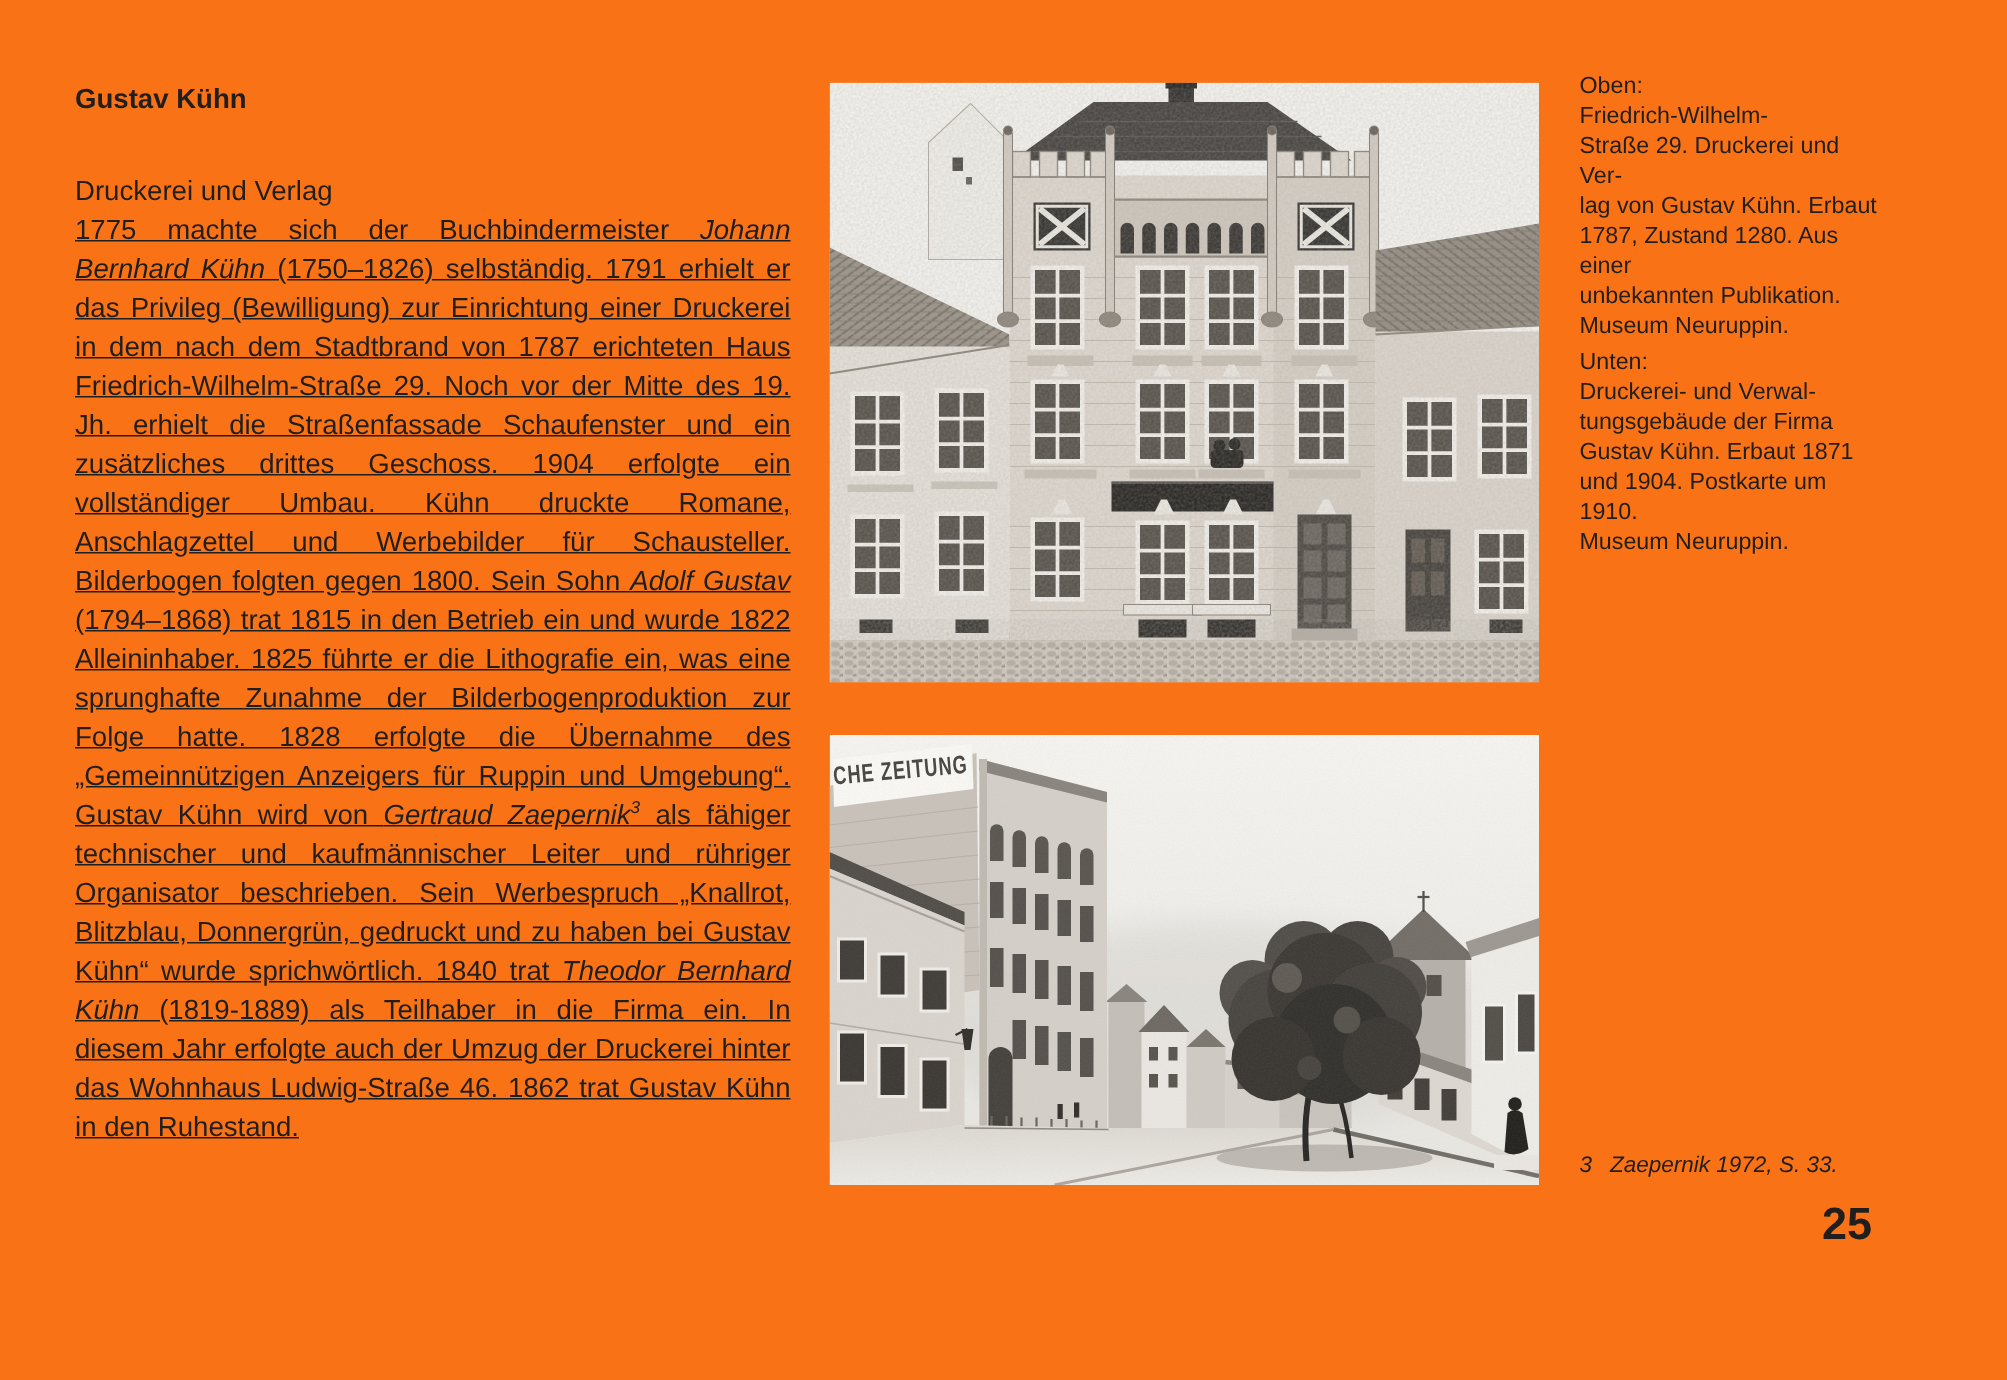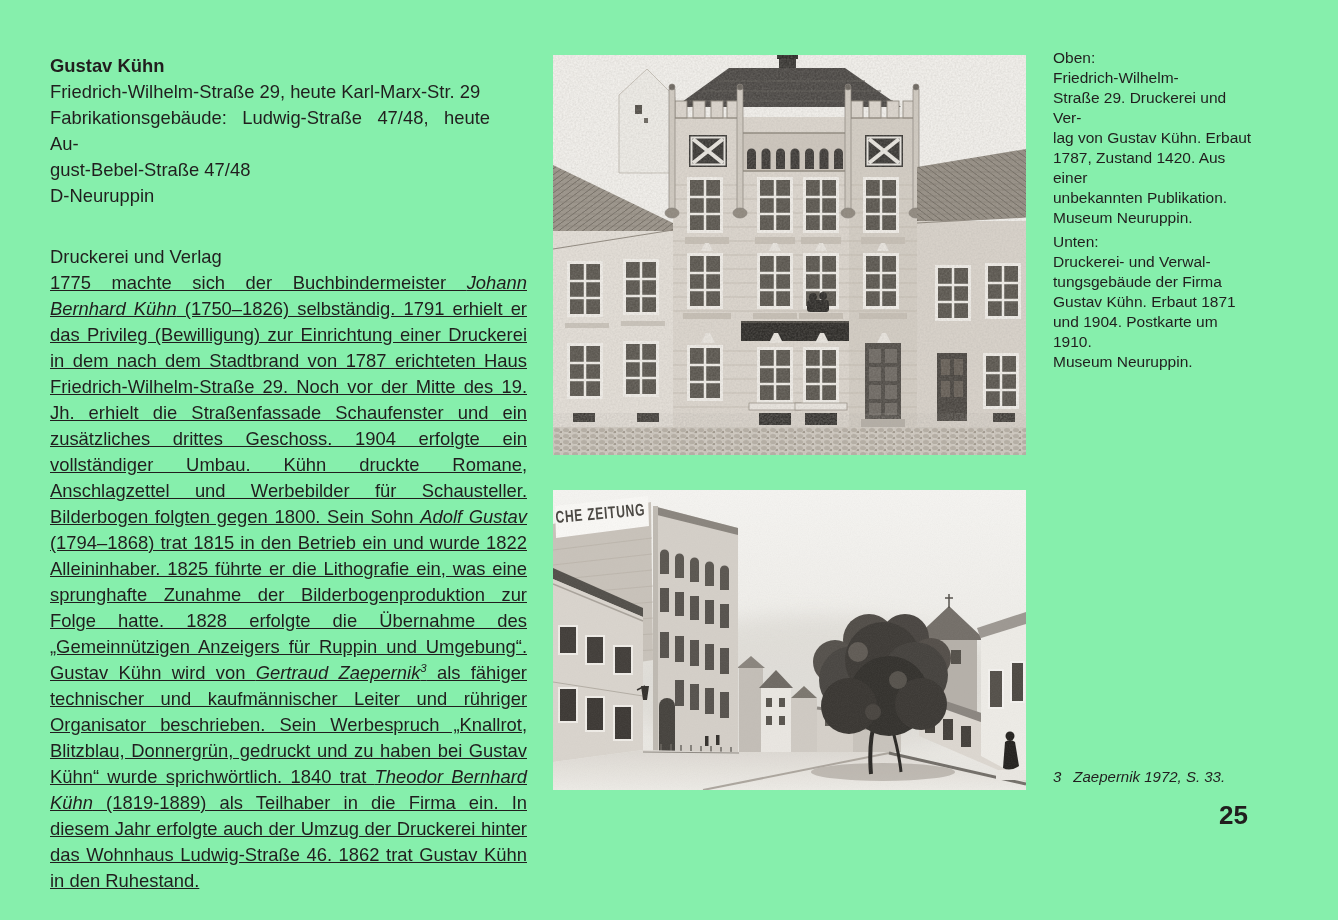--- a/index.html
+++ b/index.html
@@ -1,18 +1,18 @@
 <!DOCTYPE html>
 <html lang="de"><head>
 <meta charset="utf-8">
 <style>
   html,body{margin:0;padding:0;background:#ffffff;}
   body{width:1338px;height:920px;overflow:hidden;
        font-family:"Liberation Sans","DejaVu Sans",sans-serif;color:#211e1e;}
-  .page{position:relative;width:1338px;height:920px;background:#86efac;}
+  .page{position:relative;width:1338px;height:920px;background:#f97316;}
 
   
   .left-col{position:absolute;left:50px;top:53px;width:477px;
             font-size:18.4px;line-height:26px;}
   .title{font-weight:700;}
   .address .addr-line{text-align:left;}
   .address .addr-line:nth-child(2){width:440px;text-align:justify;text-align-last:justify;}
   .section-heading{margin-top:35px;}
   .body{margin:0;text-align:justify;hyphens:manual;text-decoration:underline;}
   .i{font-style:italic;}
@@ -30,35 +30,29 @@
   .caption{white-space:pre-line;}
   .caption + .caption{margin-top:4px;}
 
   
   .footnote{position:absolute;left:1053px;top:767px;font-size:15px;line-height:19px;
             font-style:italic;display:flex;}
   .footnote .fn-num{margin-right:12px;}
 
   
   .page-number{position:absolute;left:1204px;top:800px;width:44px;
-               text-align:right;font-size:26px;font-weight:700;}
+               text-align:right;font-size:30px;font-weight:700;}
 </style>
 </head>
 <body>
 
 <div class="page">
 
   <div class="left-col">
     <div class="title">Gustav Kühn</div>
-    <div class="address">
-      <div class="addr-line">Friedrich-Wilhelm-Straße 29, heute Karl-Marx-Str. 29</div>
-      <div class="addr-line">Fabrikationsgebäude: Ludwig-Straße 47/48, heute Au-</div>
-      <div class="addr-line">gust-Bebel-Straße 47/48</div>
-      <div class="addr-line">D-Neuruppin</div>
-    </div>
     <div class="section-heading">Druckerei und Verlag</div>
     <p class="body"><span>1775 machte sich der Buchbindermeister </span><span class="i">Johann Bernhard Kühn</span><span> (1750–1826) selbständig. 1791 erhielt er das Privileg (Bewilligung) zur Einrichtung einer Druckerei in dem nach dem Stadtbrand von 1787 erichteten Haus Friedrich-Wil­helm-Straße 29. Noch vor der Mitte des 19. Jh. erhielt die Straßenfassade Schaufenster und ein zusätzliches drittes Geschoss. 1904 erfolgte ein vollständiger Umbau. Kühn druckte Romane, Anschlagzettel und Werbebilder für Schausteller. Bilderbogen folgten gegen 1800. Sein Sohn </span><span class="i">Adolf Gustav</span><span> (1794–1868) trat 1815 in den Betrieb ein und wurde 1822 Alleininhaber. 1825 führte er die Lithografie ein, was eine sprunghafte Zunahme der Bilderbogenpro­duktion zur Folge hatte. 1828 erfolgte die Übernahme des „Gemeinnützigen Anzeigers für Ruppin und Umgebung“. Gustav Kühn wird von </span><span class="i">Gertraud Zaepernik</span><sup class="i">3</sup><span> als fähiger tech­nischer und kaufmännischer Leiter und rühriger Organi­sator beschrieben. Sein Werbespruch „Knallrot, Blitzblau, Donnergrün, gedruckt und zu haben bei Gustav Kühn“ wurde sprichwörtlich. 1840 trat </span><span class="i">Theodor Bernhard Kühn</span><span> (1819-1889) als Teilhaber in die Firma ein. In diesem Jahr er­folgte auch der Umzug der Druckerei hinter das Wohnhaus Ludwig-Straße 46. 1862 trat Gustav Kühn in den Ruhestand.</span></p>
   </div>
 
   <figure class="figure" id="fig-top" style="margin:0;">
     <svg viewBox="0 0 473 400" preserveAspectRatio="none">
       <defs>
         <pattern id="tilesL" width="8" height="6" patternUnits="userSpaceOnUse">
           <rect width="8" height="6" fill="#9b948a"></rect>
           <path d="M0,6 L8,0" stroke="#6f6960" stroke-width="1"></path>
@@ -458,21 +452,21 @@
 
       <rect x="0" y="0" width="473" height="300" filter="url(#grain2)" opacity="0.25"></rect>
     </svg>
   </figure>
 
   <div class="right-col">
     <div class="caption">Oben:
 Friedrich-Wilhelm-
 Straße 29. Druckerei und Ver-
 lag von Gustav Kühn. Erbaut
-1787, Zustand 1420. Aus einer
+1787, Zustand 1280. Aus einer
 unbekannten Publikation.
 Museum Neuruppin.</div>
     <div class="caption">Unten:
 Druckerei- und Verwal-
 tungsgebäude der Firma
 Gustav Kühn. Erbaut 1871
 und 1904. Postkarte um 1910.
 Museum Neuruppin.</div>
   </div>
 

